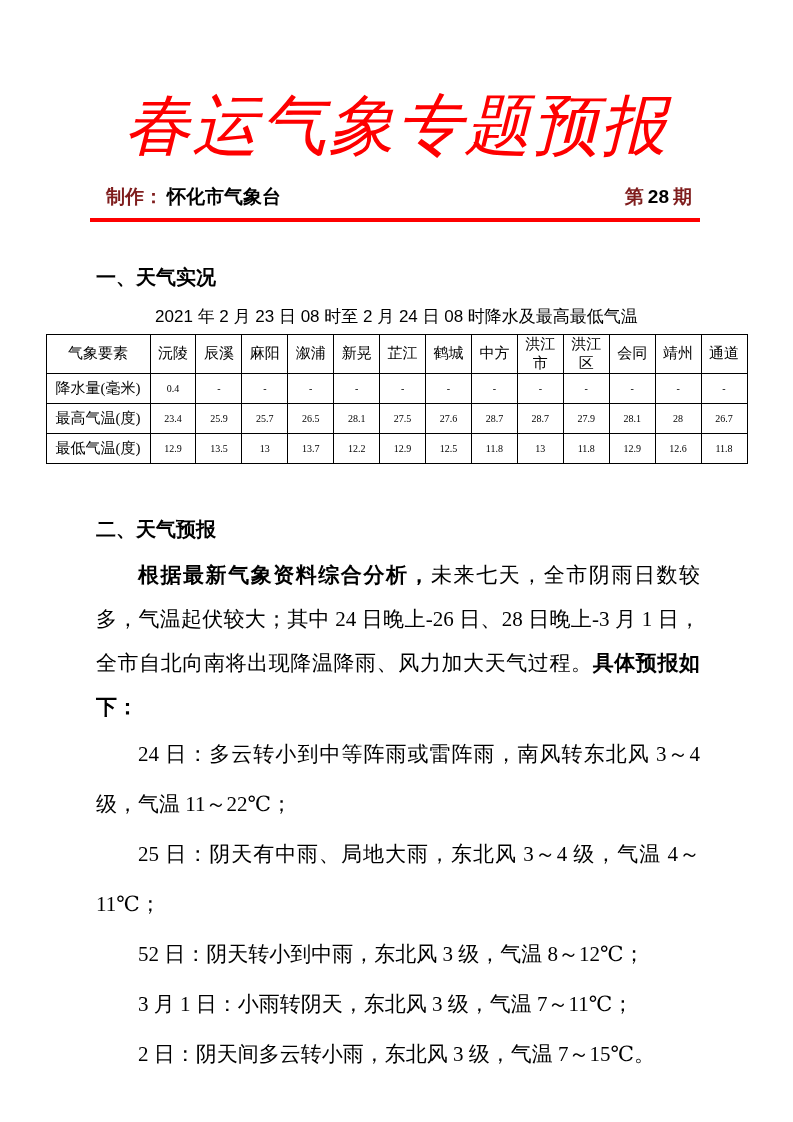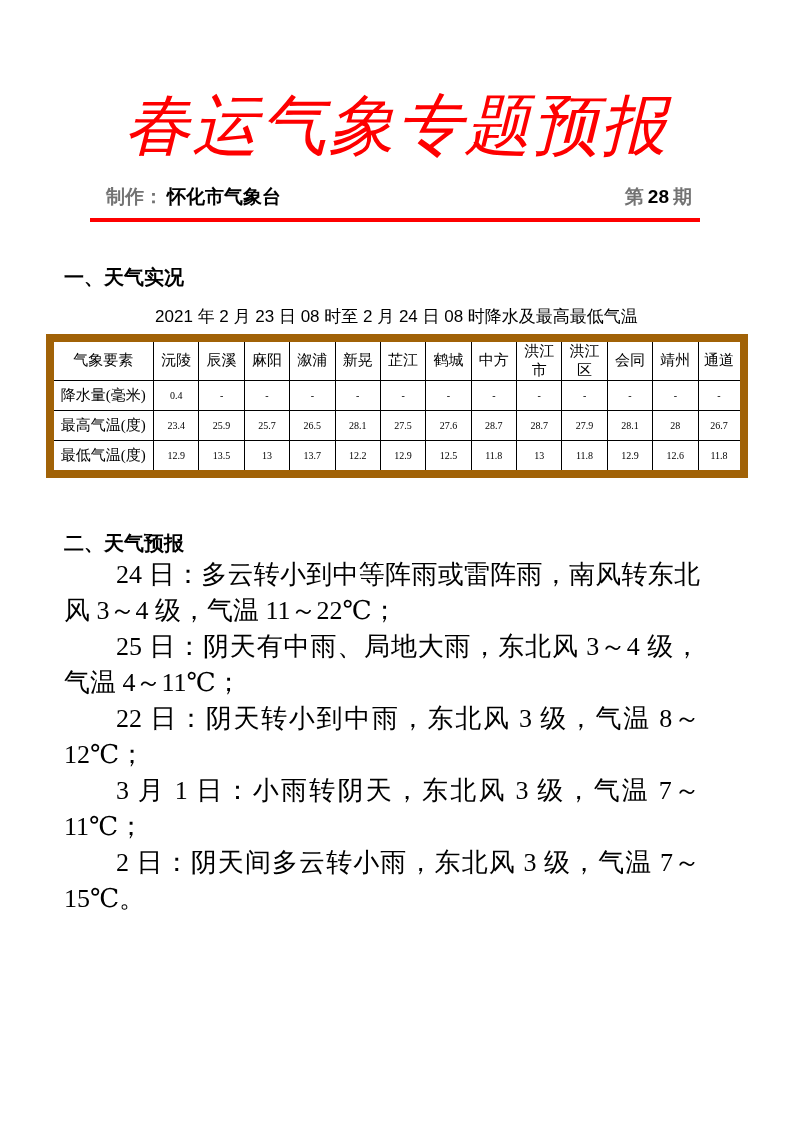--- a/index.html
+++ b/index.html
@@ -15,53 +15,53 @@
     font-family:"Liberation Serif","DejaVu Serif",serif;
     font-style:italic;
   }
   .meta-row{
     margin:20px 93px 0 90px;width:610px;box-sizing:border-box;
     display:flex;justify-content:space-between;align-items:baseline;
     font-family:"Liberation Sans","DejaVu Sans",sans-serif;
     font-size:19px;font-weight:bold;
     border-bottom:4px solid #fe0000;padding:0 6px 8px 14px;
   }
-  .red{color:#737373;}
+  .red{color:#7f1d1d;}
   .meta-row span{white-space:nowrap;}
   .meta-part{margin:0 2px;}
-  .content{margin:0 93px 0 64px;}
+  .content{margin:0 93px 0 96px;}
   .sec-heading{
     margin:42px 0 0 0;font-size:20px;font-weight:bold;
     font-family:"Liberation Sans","DejaVu Sans",sans-serif;color:#000;
   }
   .table-title{
     margin-top:14px;text-align:center;font-size:17px;font-weight:normal;
     font-family:"Liberation Sans","DejaVu Sans",sans-serif;
   }
   table.weather{
     margin:6px auto 4px auto;width:702px;border-collapse:collapse;
-    border:8px solid #a16207;table-layout:fixed;
+    border:1px solid #a16207;table-layout:fixed;
   }
   table.weather td,table.weather th{
     border:1px solid #000;height:29px;text-align:center;vertical-align:middle;
     font-weight:normal;font-size:15px;padding:0 1px;overflow:hidden;
     font-family:"Liberation Serif","DejaVu Serif",serif;
   }
   table.weather col.label-col{width:104px;}
   table.weather td.num{font-size:10px;}
   .sec2-heading{margin-top:52px;}
   .intro{
     margin:10px 0 0 0;font-size:21px;line-height:44px;
     text-align:justify;text-indent:2em;
   }
   .intro .lead,.intro .tail{
     font-family:"Liberation Sans","DejaVu Sans",sans-serif;font-weight:bold;
   }
   .forecast{
-    margin:0;font-size:26px;line-height:36px;text-align:justify;text-indent:2em;
+    margin:0;font-size:21px;line-height:50px;text-align:justify;text-indent:2em;
   }
 </style>
 </head>
 <body>
 
 <div class="page">
 
   <h1 class="doc-title">春运气象专题预报</h1>
 
   <div class="meta-row">
@@ -156,21 +156,22 @@
         <td class="num">12.9</td>
         <td class="num">12.6</td>
         <td class="num">11.8</td>
       </tr>
     </tbody>
   </table>
 
   <div class="content">
     <h2 class="sec-heading sec2-heading">二、天气预报</h2>
 
+    <p class="intro"><span class="lead">根据最新气象资料综合分析，</span><span>未来七天，全市阴雨日数较多，气温起伏较大；其中 24 日晚上-26 日、28 日晚上-3 月 1 日，全市自北向南将出现降温降雨、风力加大天气过程。</span><span class="tail">具体预报如下：</span></p>
 
     <p class="forecast">24 日：多云转小到中等阵雨或雷阵雨，南风转东北风 3～4 级，气温 11～22℃；</p>
     <p class="forecast">25 日：阴天有中雨、局地大雨，东北风 3～4 级，气温 4～11℃；</p>
-    <p class="forecast">22 日：阴天转小到中雨，东北风 3 级，气温 8～12℃；</p>
+    <p class="forecast">52 日：阴天转小到中雨，东北风 3 级，气温 8～12℃；</p>
     <p class="forecast">3 月 1 日：小雨转阴天，东北风 3 级，气温 7～11℃；</p>
     <p class="forecast">2 日：阴天间多云转小雨，东北风 3 级，气温 7～15℃。</p>
   </div>
 
 </div>
 
 </body></html>

